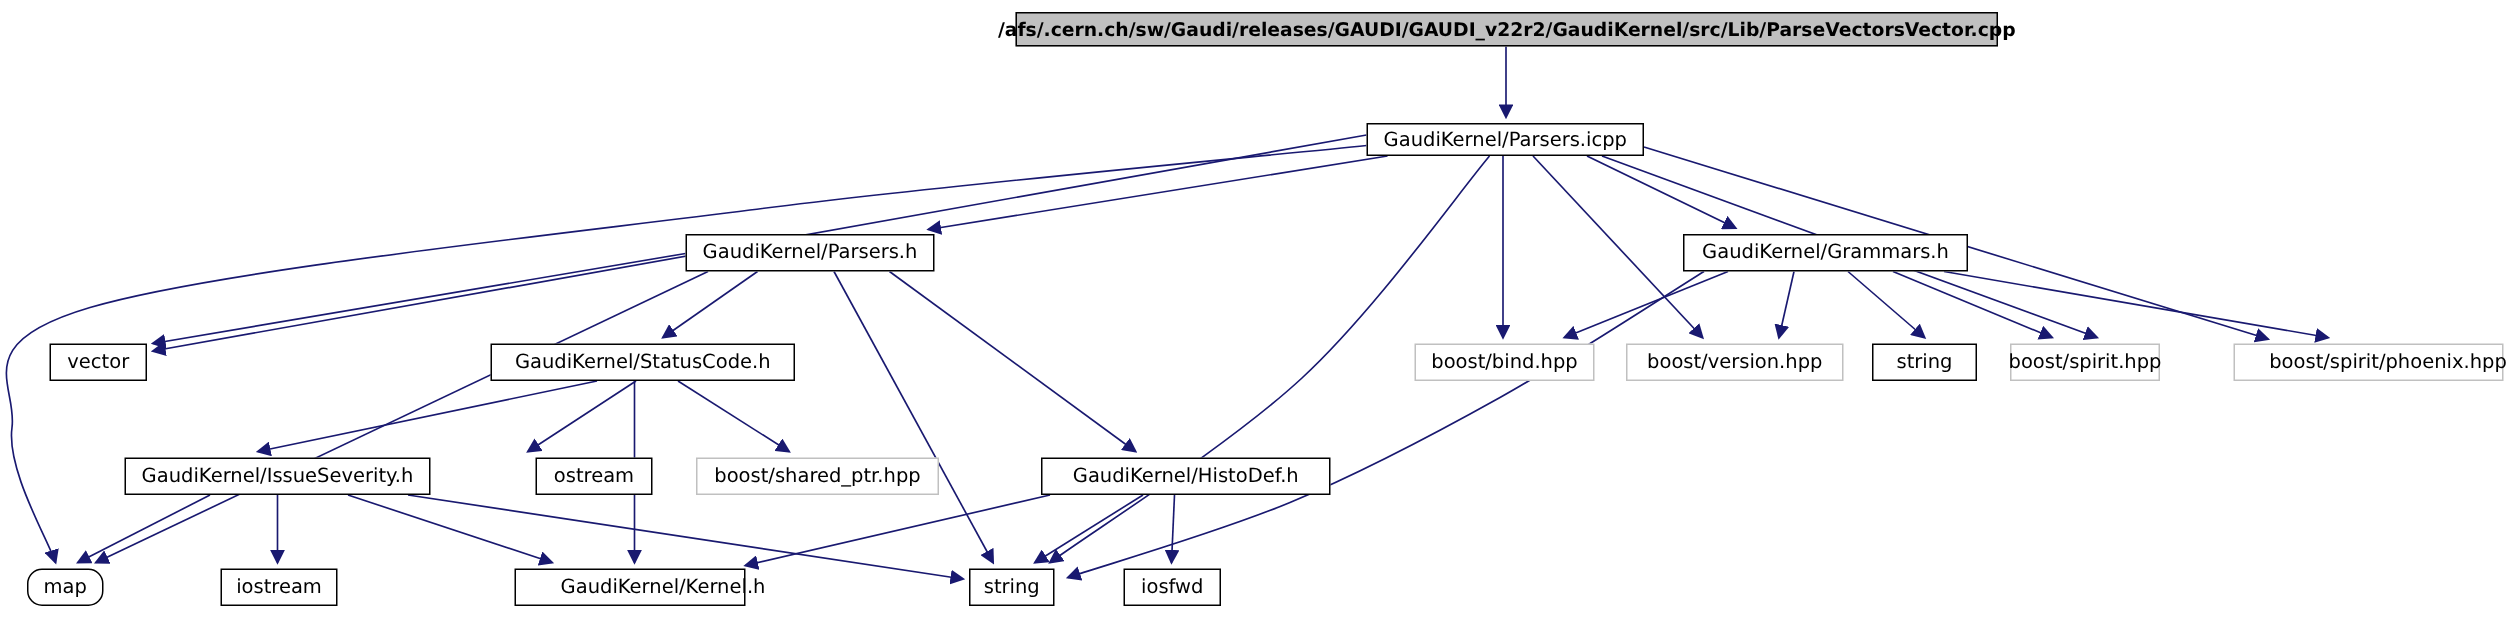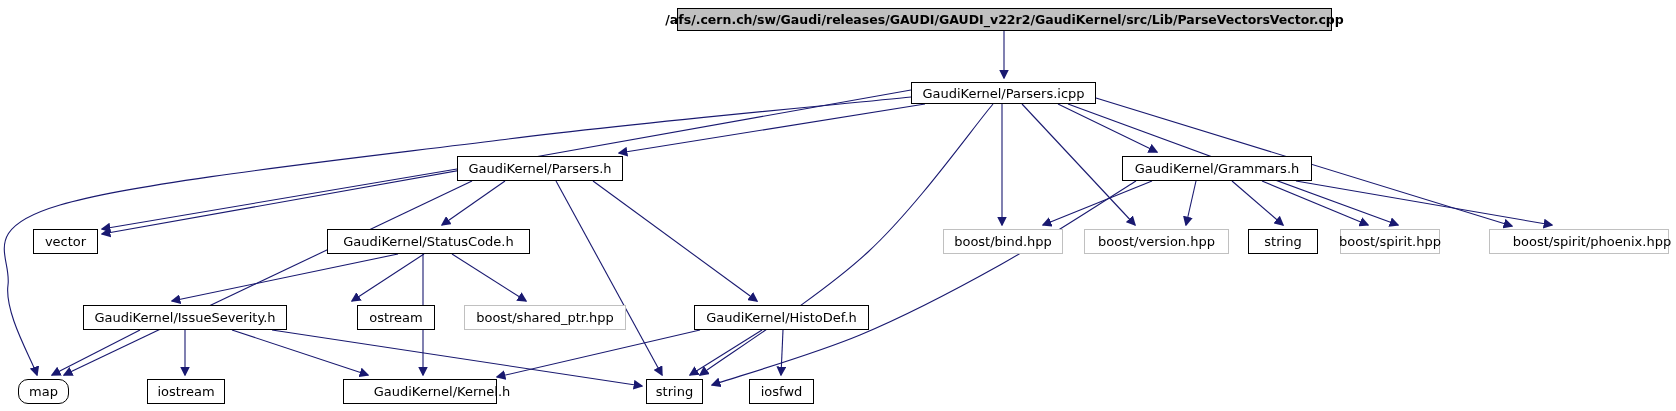--- a/index.html
+++ b/index.html
@@ -62,20 +62,20 @@
       <div class="node" style="left: 33px; top: 229px; width: 65px; height: 25px; background: rgb(255, 255, 255); border-color: rgb(0, 0, 0);">vector</div>
       <div class="node" style="left: 327px; top: 229px; width: 203px; height: 25px; background: rgb(255, 255, 255); border-color: rgb(0, 0, 0);">GaudiKernel/StatusCode.h</div>
       <div class="node" style="left: 943px; top: 229px; width: 120px; height: 25px; background: rgb(255, 255, 255); border-color: rgb(192, 192, 192);">boost/bind.hpp</div>
       <div class="node" style="left: 1084px; top: 229px; width: 145px; height: 25px; background: rgb(255, 255, 255); border-color: rgb(192, 192, 192);">boost/version.hpp</div>
       <div class="node" style="left: 1248px; top: 229px; width: 70px; height: 25px; background: rgb(255, 255, 255); border-color: rgb(0, 0, 0);">string</div>
       <div class="node" style="left: 1340px; top: 229px; width: 100px; height: 25px; background: rgb(255, 255, 255); border-color: rgb(192, 192, 192);">boost/spirit.hpp</div>
       <div class="node" style="left: 1489px; top: 229px; width: 180px; height: 25px; background: rgb(255, 255, 255); border-color: rgb(192, 192, 192); padding-left: 26px;">boost/spirit/phoenix.hpp</div>
       <div class="node" style="left: 83px; top: 305px; width: 204px; height: 25px; background: rgb(255, 255, 255); border-color: rgb(0, 0, 0);">GaudiKernel/IssueSeverity.h</div>
       <div class="node" style="left: 309px; top: 305px; width: 78px; height: 25px; background: rgb(255, 255, 255); border-color: rgb(0, 0, 0); margin-left: 48px;">ostream</div>
       <div class="node" style="left: 464px; top: 305px; width: 162px; height: 25px; background: rgb(255, 255, 255); border-color: rgb(192, 192, 192);">boost/shared_ptr.hpp</div>
-      <div class="node" style="left: 694px; top: 305px; width: 175px; height: 25px; background: rgb(255, 255, 255); border-color: rgb(0, 0, 0);">GaudiKernel/HistoDef.h</div>
+      <div class="node" style="left: 694px; top: 305px; width: 193px; height: 25px; background: rgb(255, 255, 255); border-color: rgb(0, 0, 0);">GaudiKernel/HistoDef.h</div>
       <div class="node" style="left: 18px; top: 379px; width: 51px; height: 25px; background: rgb(255, 255, 255); border-color: rgb(0, 0, 0); border-radius: 10px;">map</div>
       <div class="node" style="left: 147px; top: 379px; width: 78px; height: 25px; background: rgb(255, 255, 255); border-color: rgb(0, 0, 0);">iostream</div>
       <div class="node" style="left: 343px; top: 379px; width: 154px; height: 25px; background: rgb(255, 255, 255); border-color: rgb(0, 0, 0); padding-left: 44px;">GaudiKernel/Kernel.h</div>
       <div class="node" style="left: 646px; top: 379px; width: 57px; height: 25px; background: rgb(255, 255, 255); border-color: rgb(0, 0, 0);">string</div>
       <div class="node" style="left: 749px; top: 379px; width: 65px; height: 25px; background: rgb(255, 255, 255); border-color: rgb(0, 0, 0);">iosfwd</div>
     </div>
 </div>
 
 </body></html>

